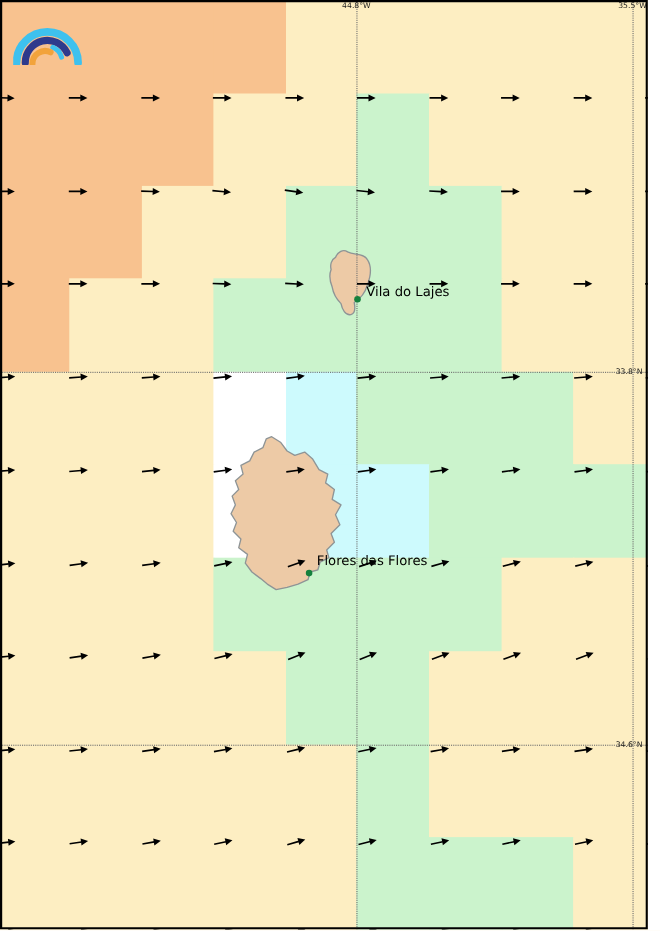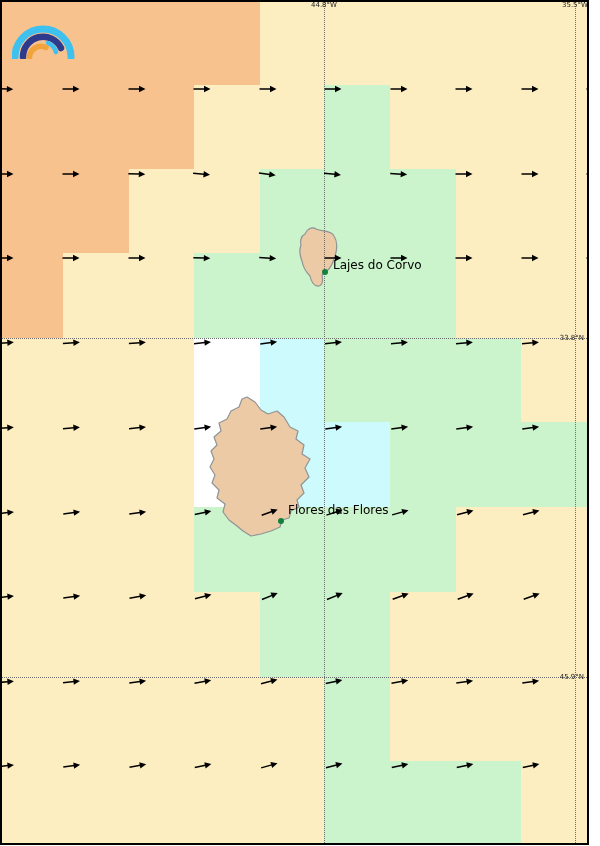--- a/index.html
+++ b/index.html
@@ -557,29 +557,29 @@
             <line x1="0.5" y1="5" x2="11.5" y2="5" stroke="#000000" stroke-width="1.5"></line>
             <polygon points="11,1.8 17.5,5 11,8.2" fill="#000000"></polygon>
           </svg></div>
         <div class="arrow" style="left: 586px; top: 838px; transform: rotate(-13deg); transform-origin: 45% 50%;"><svg width="18" height="10" viewBox="0 0 18 10">
             <line x1="0.5" y1="5" x2="11.5" y2="5" stroke="#000000" stroke-width="1.5"></line>
             <polygon points="11,1.8 17.5,5 11,8.2" fill="#000000"></polygon>
           </svg></div>
       </div>
     <div id="places-layer" class="layer">
         <div class="place-dot" style="left: 322px; top: 269px; background: rgb(21, 128, 61);"></div>
-        <span class="place-label" style="left: 333px; top: 258px;">Lajes do Corvo</span>
+        <span class="place-label" style="left: 333px; top: 258px;">Vila do Lajes</span>
         <div class="place-dot" style="left: 278px; top: 518px; background: rgb(21, 128, 61);"></div>
         <span class="place-label" style="left: 288px; top: 503px;">Flores das Flores</span>
       </div>
     <div id="coord-layer" class="layer">
         <span class="lon-label" style="left: 324px; color: rgb(26, 26, 26);">44.8°W</span>
         <span class="lon-label" style="left: 575px; color: rgb(26, 26, 26);">35.5°W</span>
         <span class="lat-label" style="top: 334px; color: rgb(26, 26, 26);">33.8°N</span>
-        <span class="lat-label" style="top: 673px; color: rgb(26, 26, 26);">45.9°N</span>
+        <span class="lat-label" style="top: 673px; color: rgb(26, 26, 26);">34.6°N</span>
       </div>
     <svg id="logo" viewBox="0 0 66 44">
       <path d="M 3,42 A 28,28 0 0 1 59,42" fill="none" stroke-width="7" stroke-linecap="round" stroke="#3ec1ee"></path>
       <path d="M 11,42 A 20,20 0 0 1 49,33" fill="none" stroke-width="6.5" stroke-linecap="round" stroke="#2e3a8c"></path>
       <path d="M 36,28 A 14,14 0 0 1 44,37" fill="none" stroke-width="4.5" stroke-linecap="round" stroke="#3ec1ee"></path>
       <path d="M 17.5,43 A 11.5,11.5 0 0 1 34,32.5" fill="none" stroke-width="5.5" stroke-linecap="round" stroke="#f2a33c"></path>
     </svg>
     <div id="frame"></div>
   </div>
 </div>

